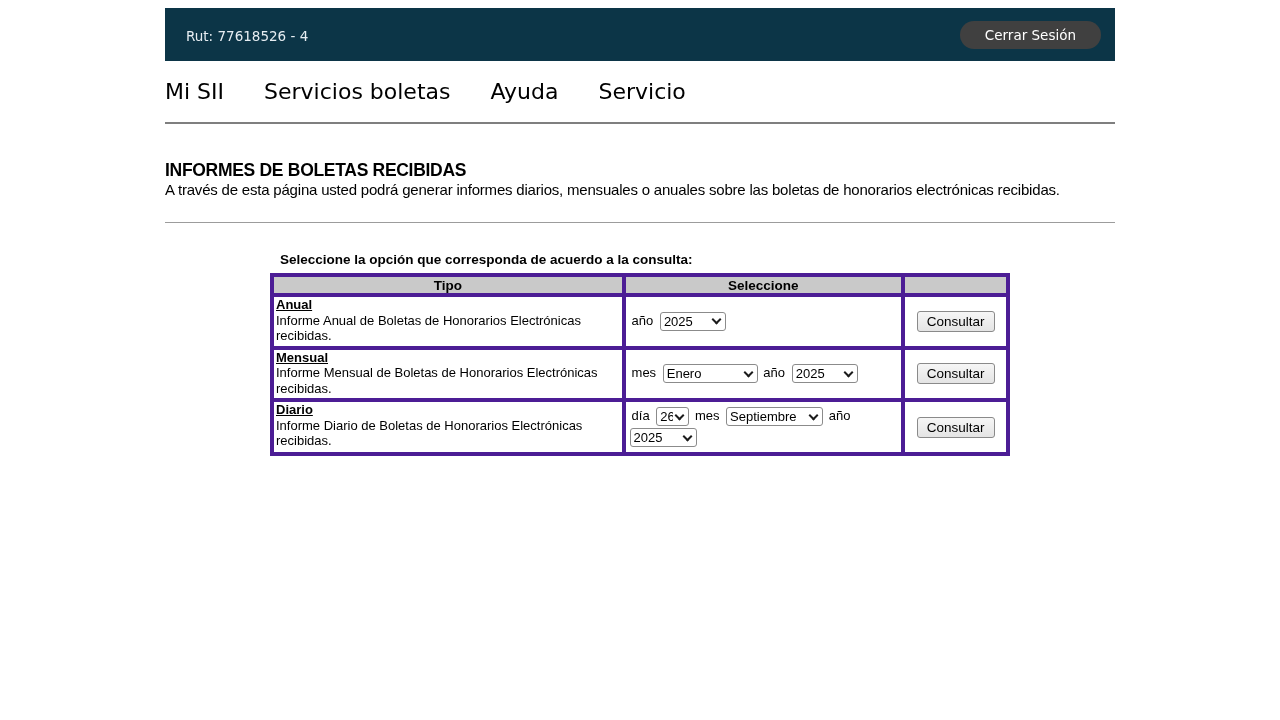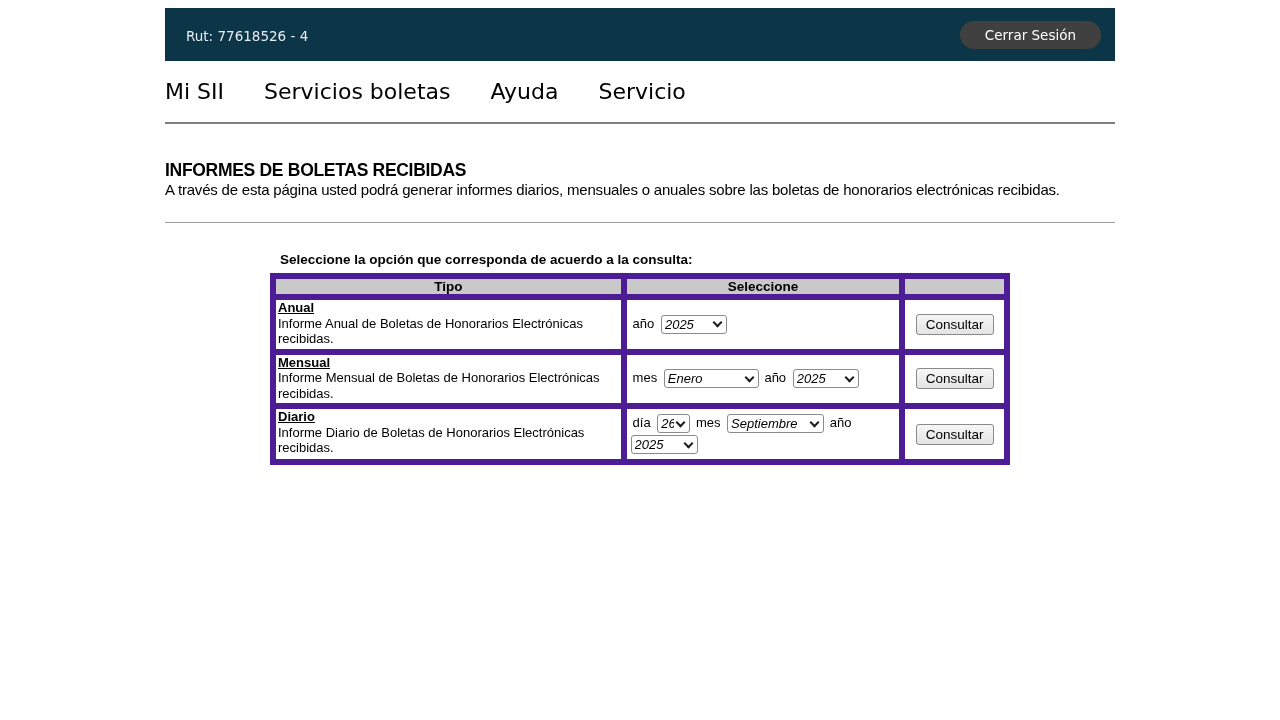--- a/index.html
+++ b/index.html
@@ -96,21 +96,21 @@
     font-size: 13.5px;
     font-weight: bold;
     padding-left: 10px;
     margin-bottom: 6px;
   }
   table.informes {
     width: 740px;
     table-layout: fixed;
     border-collapse: collapse;
   }
-  table.informes th, table.informes td { border: 6px solid #4c1d95; }
+  table.informes th, table.informes td { border: 4px solid #4c1d95; }
   table.informes th {
     height: 20px;
     background: #c9c9c9;
     font-size: 13.5px;
     font-weight: bold;
     text-align: center;
   }
   .col-tipo { width: 342px; }
   .col-sel  { width: 272px; }
   .col-btn  { width: 102px; }
@@ -150,21 +150,20 @@
     -webkit-appearance: none;
     appearance: none;
     height: 19px;
     border: 1px solid #8b8b8b;
     border-radius: 3px;
     background: #fff;
     font-family: "Liberation Sans", sans-serif;
     font-size: 13px;
     padding: 0 15px 0 3px;
     color: #000;
-    font-style: italic;
   }
   .w66 { width: 66px; } .w95 { width: 95px; } .w33 { width: 33px; text-align: right; }
   .w97 { width: 97px; } .w67 { width: 67px; }
 
   
   button.consultar {
     min-width: 78px;
     height: 21px;
     padding: 0 9px;
     font-family: "Liberation Sans", sans-serif;

